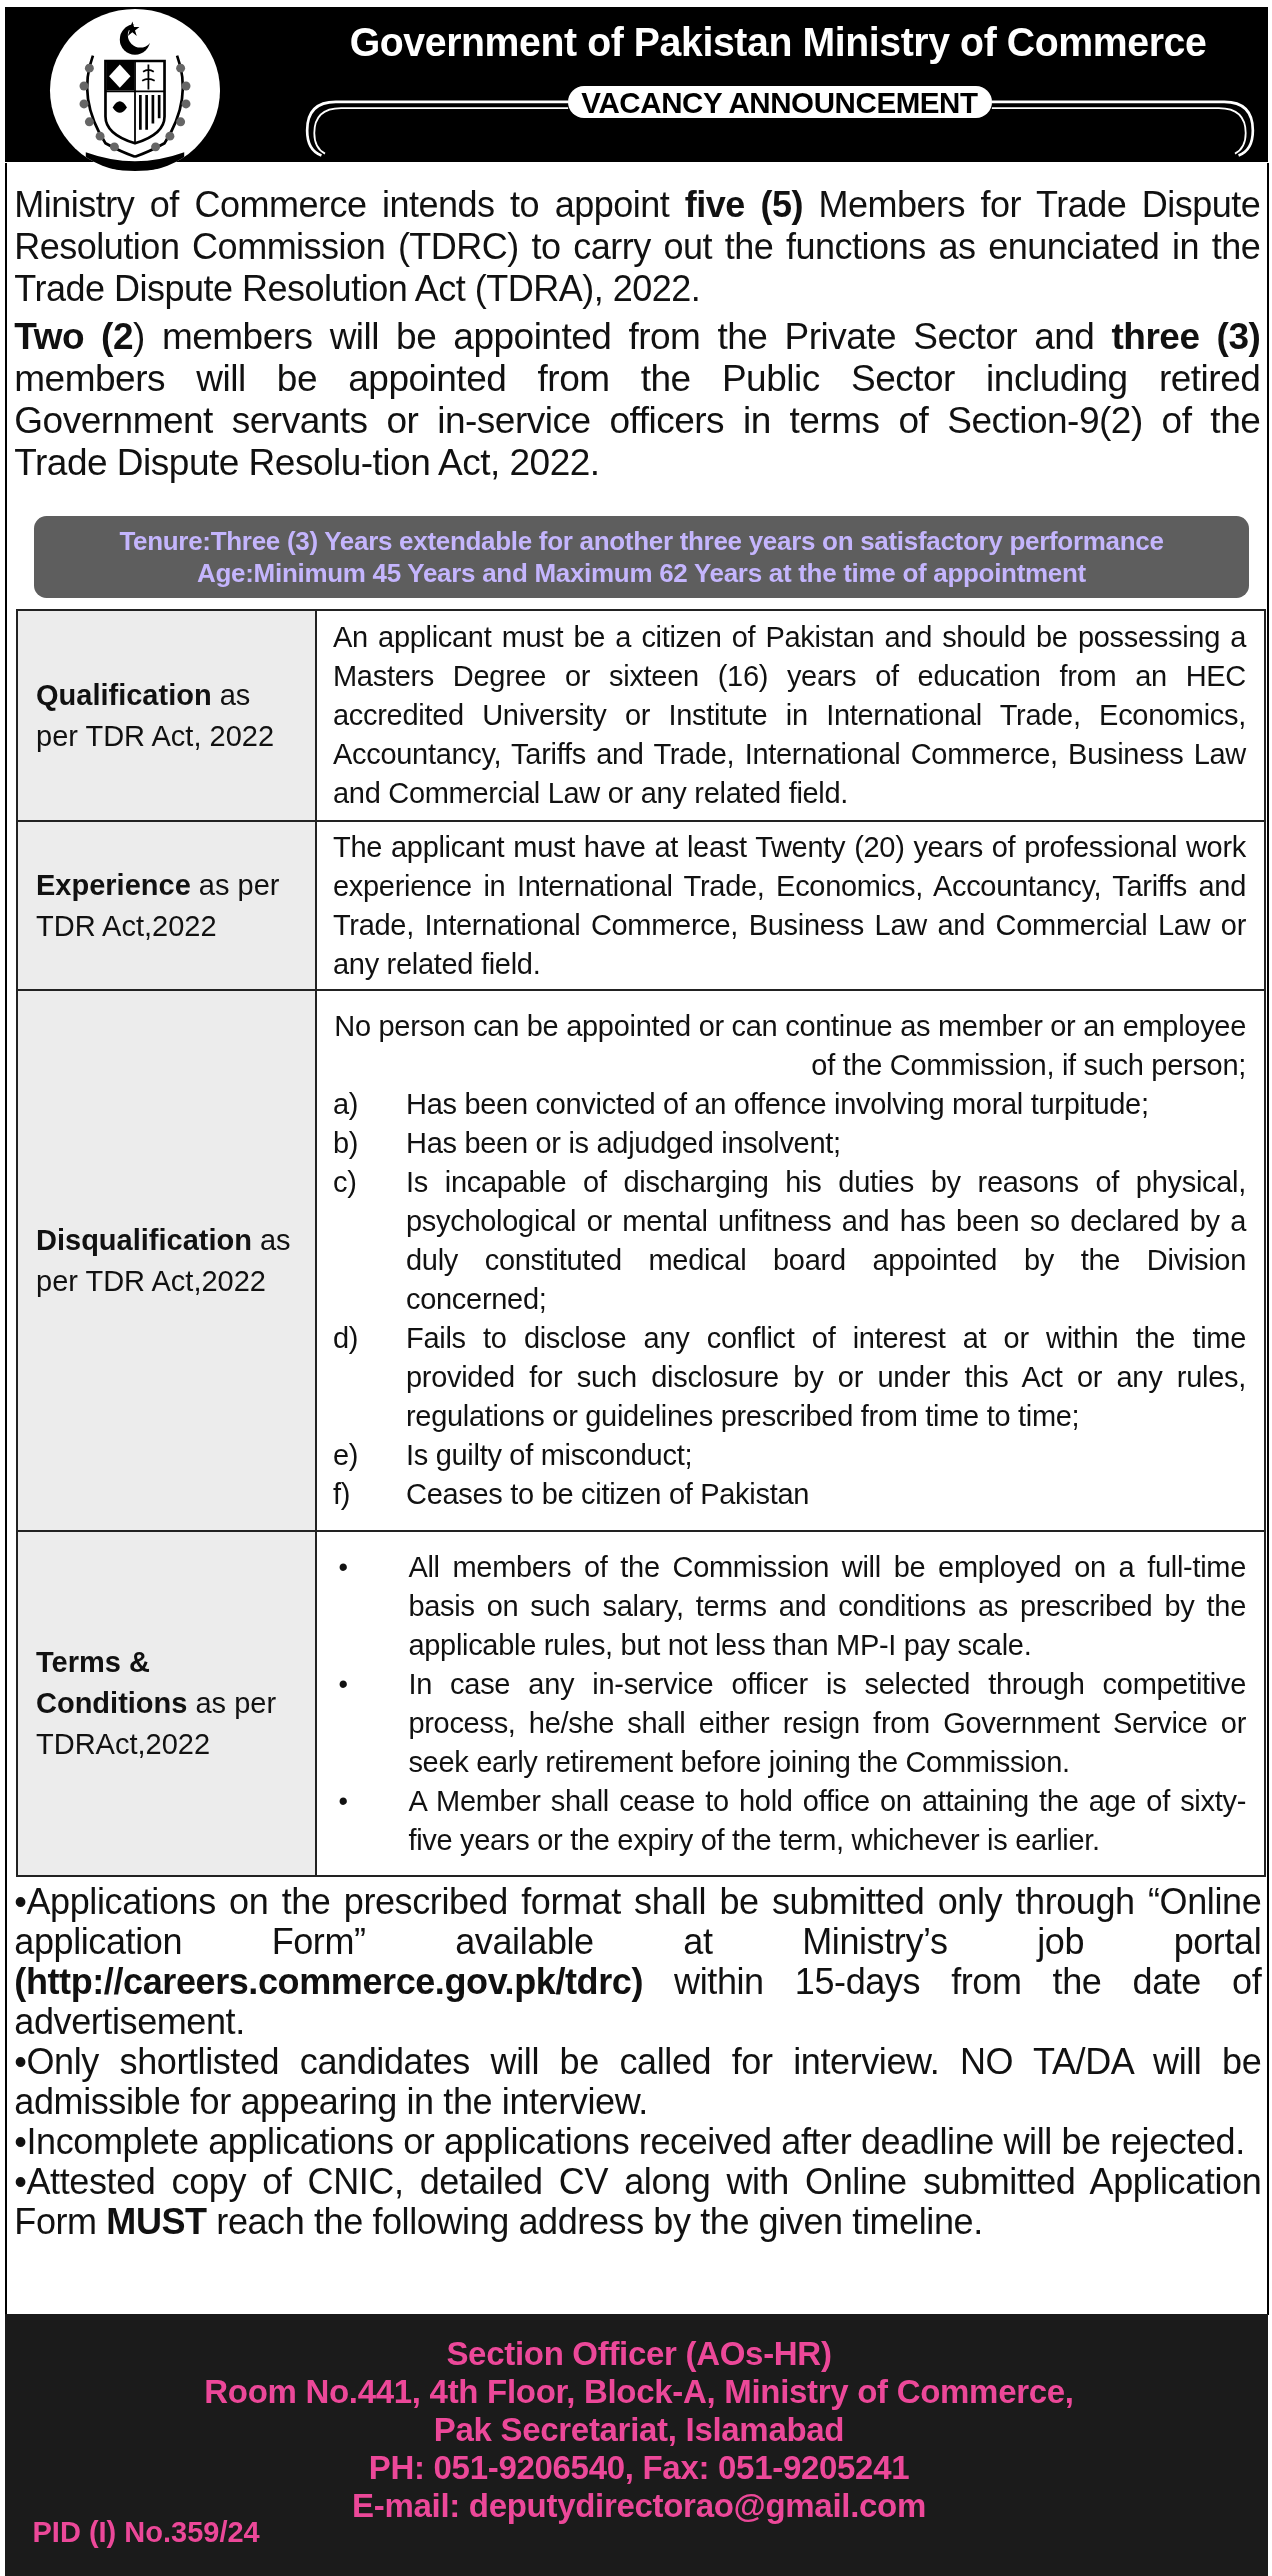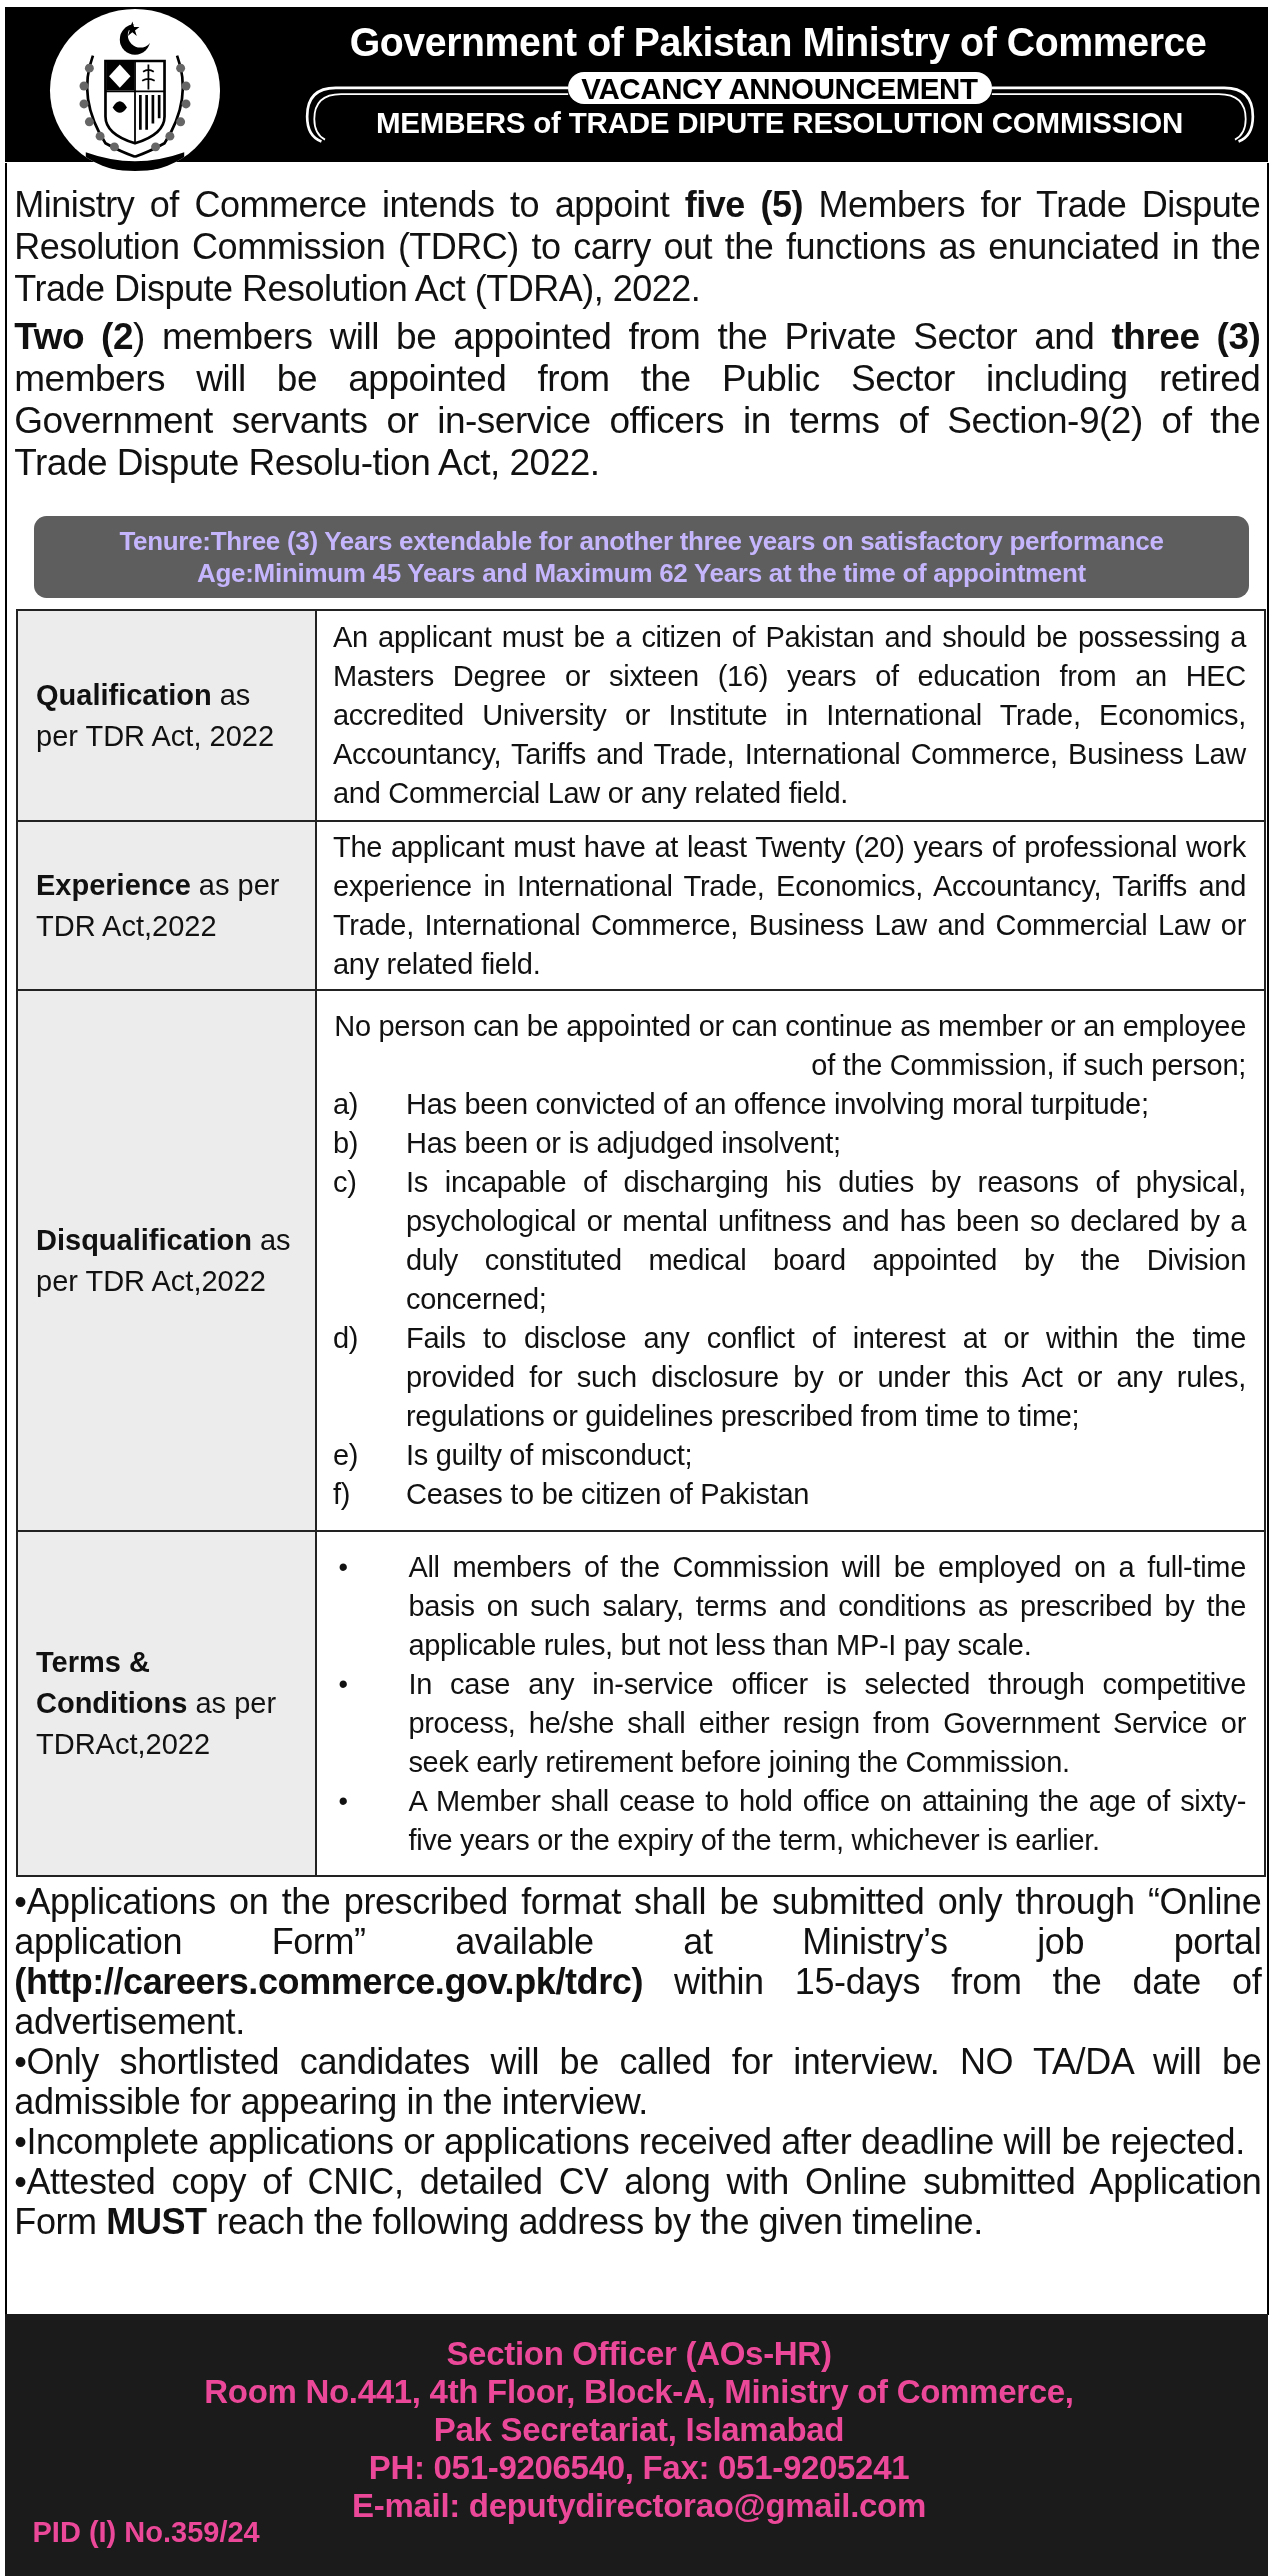--- a/index.html
+++ b/index.html
@@ -6,21 +6,21 @@
   body { width: 1272px; height: 2576px; position: relative; overflow: hidden;
          font-family: "Liberation Sans", sans-serif; color: #111; }
 
   
   .header { position: absolute; left: 4.5px; top: 7.1px; width: 1263px; height: 155px; background: #000; }
   .emblem { position: absolute; left: 45px; top: 1.8px; width: 170px; height: 163px; border-radius: 50%;
             background: #fff; overflow: hidden; }
   .emblem svg { width: 100%; height: 100%; display: block; }
   .h-title { position: absolute; left: 295px; top: 12.5px; width: 956px; text-align: center; color: #fff;
              font-weight: bold; font-size: 40px; letter-spacing: -0.4px; transform: scaleX(0.98); }
-  .h-frame { position: absolute; left: 295px; top: 63px; width: 960px; height: 75px; }
+  .h-frame { position: absolute; left: 295px; top: 77px; width: 960px; height: 75px; }
   .h-frame svg { position: absolute; left: 0; top: 0; width: 100%; height: 100%; }
   .h-pill { position: absolute; left: 268px; top: 1.8px; width: 424px; height: 32px; background: #fff; border-radius: 16px;
             color: #000; font-weight: bold; font-size: 29.5px; text-align: center; line-height: 33px; letter-spacing: -0.4px; }
   .h-sub { position: absolute; left: 18px; top: 36px; width: 924px; text-align: center; color: #fff;
            font-weight: bold; font-size: 29.5px; letter-spacing: -0.2px; }
 
   
   .frame { position: absolute; left: 4.5px; top: 163px; width: 1260px; height: 2152px;
            border-left: 2.7px solid #000; border-right: 2.7px solid #000; }
 
@@ -105,21 +105,20 @@
   </div>
   <div class="h-title">Government of Pakistan Ministry of Commerce</div>
   <div class="h-frame">
     <svg viewBox="0 0 1074 84" preserveAspectRatio="none" xmlns="http://www.w3.org/2000/svg">
       <path d="M300 20 H40 Q8 20 8 52 Q8 74 24 80" stroke="#fff" stroke-width="3" fill="none"></path>
       <path d="M300 27 H46 Q16 27 16 55 Q16 72 28 78" stroke="#fff" stroke-width="2" fill="none"></path>
       <path d="M774 20 H1034 Q1066 20 1066 52 Q1066 74 1050 80" stroke="#fff" stroke-width="3" fill="none"></path>
       <path d="M774 27 H1028 Q1058 27 1058 55 Q1058 72 1046 78" stroke="#fff" stroke-width="2" fill="none"></path>
     </svg>
     <div class="h-pill">VACANCY ANNOUNCEMENT</div>
-    <div class="h-sub">MEMBERS of TRADE DIPUTE RESOLUTION COMMISSION</div>
   </div>
 </div>
 
 <div class="frame"></div>
 
 <div class="intro">
   <p><span>Ministry of Commerce intends to appoint </span><b>five (5)</b><span> Members for Trade Dispute Resolution Commission (TDRC) to carry out the functions as enunciated in the Trade Dispute Resolution Act (TDRA), 2022.</span></p>
   <p class="p2" style="font-size:37px;"><b>Two (2</b><span>) members will be appointed from the Private Sector and </span><b>three (3)</b><span> members will be appointed from the Public Sector including retired Government servants or in-service officers in terms of Section-9(2) of the Trade Dispute Resolu-tion Act, 2022.</span></p>
 </div>
 

